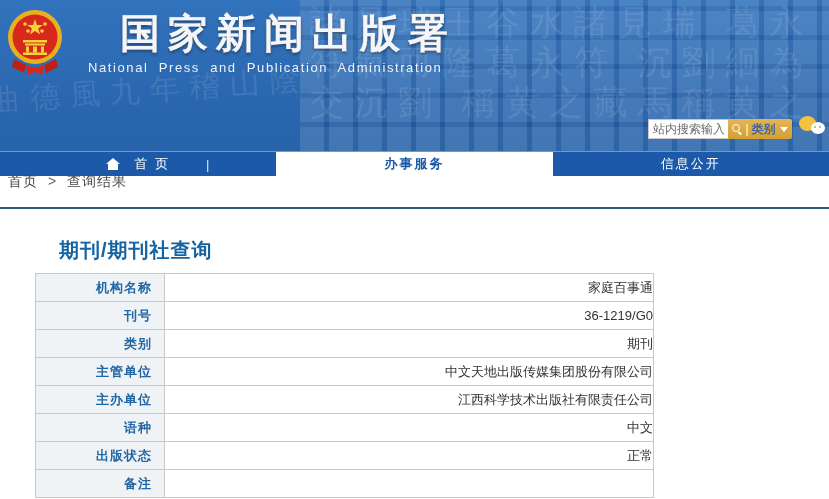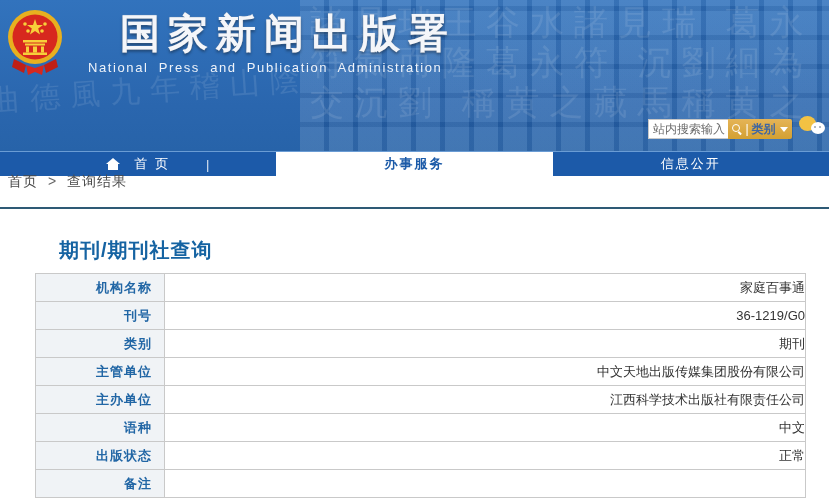--- a/index.html
+++ b/index.html
@@ -135,21 +135,21 @@
   .rule {
     position: absolute; left: 0; top: 207px; width: 829px; height: 2px;
     background: #2e5a75;
   }
   .page-title {
     position: absolute; left: 50px; top: 237px;
     font-size: 20px; font-weight: bold; color: #1563a2; letter-spacing: 1px; margin-left: 9px;
   }
 
   .info-table {
-    position: absolute; left: 35px; top: 273px; width: 771px;
+    position: absolute; left: 35px; top: 273px; width: 619px;
     border-collapse: collapse; table-layout: fixed;
     font-size: 13px;
   }
   .info-table td {
     border: 1px solid #c9c9c9; height: 28px; padding: 0;
     vertical-align: middle;
   }
   .info-table td.label-cell {
     width: 129px; background: #f0f3f6; color: #2166a5; font-weight: bold;
     text-align: right; padding-right: 12px; letter-spacing: 1px;

